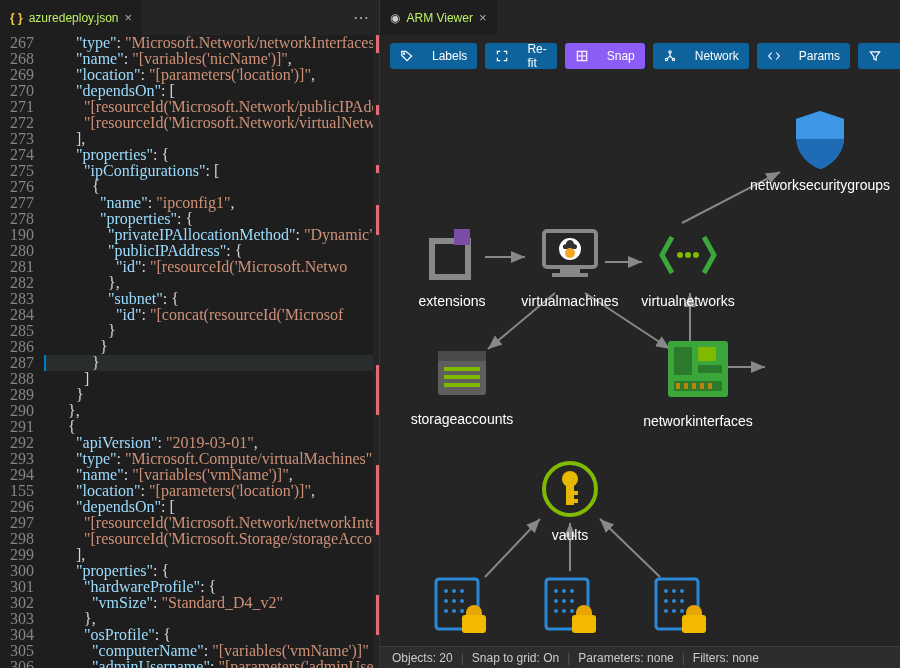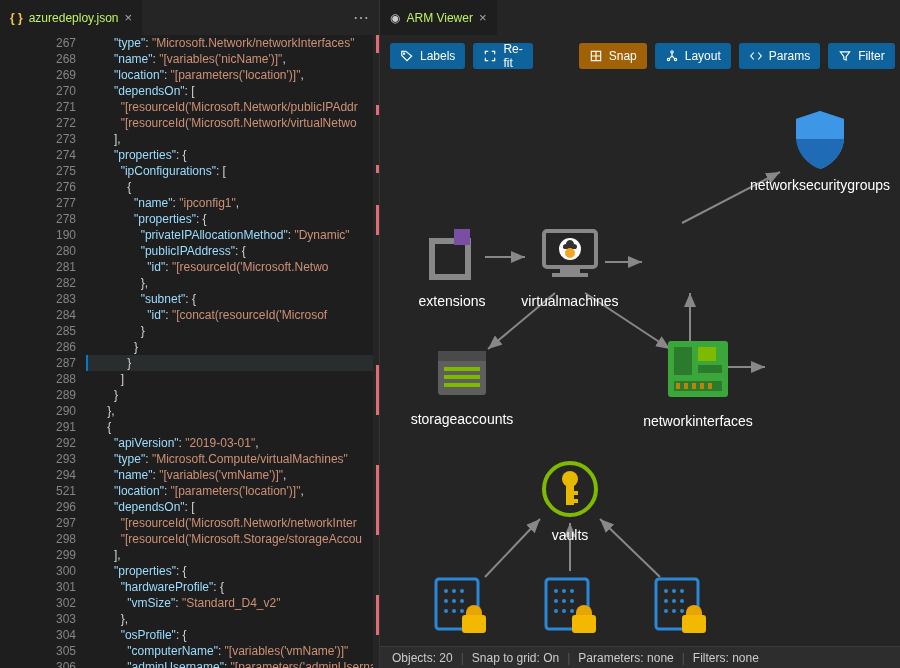--- a/index.html
+++ b/index.html
@@ -8,37 +8,37 @@
   .right-pane { flex: 1; height: 100%; background: #252526; display: flex; flex-direction: column; }
   
   .tabbar { height: 35px; background: #252526; display: flex; align-items: center; position: relative; }
   .tab { height: 100%; display: flex; align-items: center; padding: 0 10px; background: #1e1e1e; gap: 6px; cursor: pointer; }
   .tab-icon-json { color: #f2c74e; font-weight: bold; }
   .tab-title { color: #bef264; font-size: 12px; }
   .tab-close { color: #aaa; font-size: 13px; cursor: pointer; }
   .tabbar .ellipsis { margin-left: auto; margin-right: 10px; color: #aaa; cursor: pointer; font-size: 16px; }
 
   
-  .editor { flex: 1; overflow: hidden; font-family: Liberation Sans, sans-serif; font-size: 12px; line-height: 16px; display: flex; padding-left: 42px; }
+  .editor { flex: 1; overflow: hidden; font-family: Liberation Serif, serif; font-size: 16px; line-height: 16px; display: flex; }
   .gutter { width: 44px; background: #1e1e1e; color: #858585; text-align: right; padding-right: 10px; user-select: none; }
   .gutter div { height: 16px; }
   .code { flex: 1; background: #1e1e1e; overflow: hidden; }
   .code-line { height: 16px; white-space: pre; padding-left: 8px; position: relative; }
   .code-line.hl { background: #2a2d2e; }
   .code-line.hl::before { content:''; position:absolute; left:0; top:0; bottom:0; width:2px; background:#007acc; }
   .k { color: #9cdcfe; } 
   .s { color: #ce9178; } 
   .p { color: #d4d4d4; } 
   .minimap { position:absolute; right:0; top:0; bottom:0; width:6px; background:#252526; }
   .minimap .strip { position:absolute; right:0; width:3px; background:#e06c75; }
 
   
   .toolbar { padding: 8px 10px; display: flex; gap: 8px; background: #252526; }
-  .btn { display: flex; align-items: center; gap: 6px; height: 26px; padding: 0 10px; border-radius: 3px; background: #0e639c; color: #fff; font-size: 12px; cursor: pointer; }
-  .btn.green { background: #a16207; margin-left: 38px; }
+  .btn { display: flex; align-items: center; gap: 18px; height: 26px; padding: 0 10px; border-radius: 3px; background: #0e639c; color: #fff; font-size: 12px; cursor: pointer; }
+  .btn.green { background: #8b5cf6; }
   .btn .ico { display:inline-block; width:14px; height:14px; }
   .btn .ico svg { width:14px; height:14px; }
 
   
   .diagram { flex:1; position: relative; background: #252526; overflow:hidden; }
   .node { position: absolute; width: 100px; text-align: center; color: #ffffff; font-size: 14px; }
   .node .shape { width: 64px; height: 64px; margin: 0 auto 6px auto; position: relative; }
   .arrow { stroke: #888; stroke-width: 2; fill: none; marker-end: url(#ah); }
   svg.overlay { position:absolute; left:0; top:0; width:100%; height:100%; }
 
@@ -81,21 +81,21 @@
         <div>285</div>
         <div>286</div>
         <div>287</div>
         <div>288</div>
         <div>289</div>
         <div>290</div>
         <div>291</div>
         <div>292</div>
         <div>293</div>
         <div>294</div>
-        <div>521</div>
+        <div>155</div>
         <div>296</div>
         <div>297</div>
         <div>298</div>
         <div>299</div>
         <div>300</div>
         <div>301</div>
         <div>302</div>
         <div>303</div>
         <div>304</div>
         <div>305</div>
@@ -186,21 +186,21 @@
           </svg></span>
       <span>Snap</span>
     </div>
     <div class="btn">
       <span class="ico"><svg viewBox="0 0 24 24" fill="none" stroke="#fff" stroke-width="2">
             <circle cx="12" cy="5" r="2"></circle>
             <circle cx="6" cy="18" r="2"></circle>
             <circle cx="18" cy="18" r="2"></circle>
             <path d="M12 7v5m0 0l-5 5m5-5l5 5"></path>
           </svg></span>
-      <span>Layout</span>
+      <span>Network</span>
     </div>
     <div class="btn">
       <span class="ico"><svg viewBox="0 0 24 24" fill="none" stroke="#fff" stroke-width="2">
             <path d="M8 6l-5 6 5 6M16 6l5 6-5 6"></path>
           </svg></span>
       <span>Params</span>
     </div>
     <div class="btn">
       <span class="ico"><svg viewBox="0 0 24 24" fill="none" stroke="#fff" stroke-width="2">
             <path d="M4 5h16l-6 8v6l-4-2v-4z"></path>
@@ -263,20 +263,32 @@
             <rect x="22" y="46" width="20" height="4" fill="#888"></rect>
             <rect x="14" y="50" width="36" height="4" fill="#888"></rect>
             <circle cx="32" cy="26" r="11" fill="#fff"></circle>
             <path d="M32 17c-3 0-4 3-4 4-3 0-4 3-2 5h12c2-2 1-5-2-5 0-1-1-4-4-4z" fill="#333"></path>
             <circle cx="32" cy="30" r="5" fill="#f5a623"></circle>
           </svg>
       </div>
       <div>virtualmachines</div>
     </div>
 
+    <div class="node" style="left:258px; top:146px;">
+      <div class="shape">
+        <svg viewBox="0 0 64 64">
+            <path d="M16 14 L6 32 L16 50" fill="none" stroke="#3ba73b" stroke-width="5"></path>
+            <path d="M48 14 L58 32 L48 50" fill="none" stroke="#3ba73b" stroke-width="5"></path>
+            <circle cx="24" cy="32" r="3" fill="#7fba00"></circle>
+            <circle cx="32" cy="32" r="3" fill="#7fba00"></circle>
+            <circle cx="40" cy="32" r="3" fill="#7fba00"></circle>
+          </svg>
+      </div>
+      <div>virtualnetworks</div>
+    </div>
 
     <div class="node" style="left:22px; top:264px; width:120px;">
       <div class="shape">
         <svg viewBox="0 0 64 64">
             <rect x="8" y="10" width="48" height="44" rx="3" fill="#5e5e5e"></rect>
             <rect x="8" y="10" width="48" height="10" fill="#4a4a4a"></rect>
             <rect x="14" y="26" width="36" height="4" fill="#7fba00"></rect>
             <rect x="14" y="34" width="36" height="4" fill="#7fba00"></rect>
             <rect x="14" y="42" width="36" height="4" fill="#7fba00"></rect>
           </svg>

